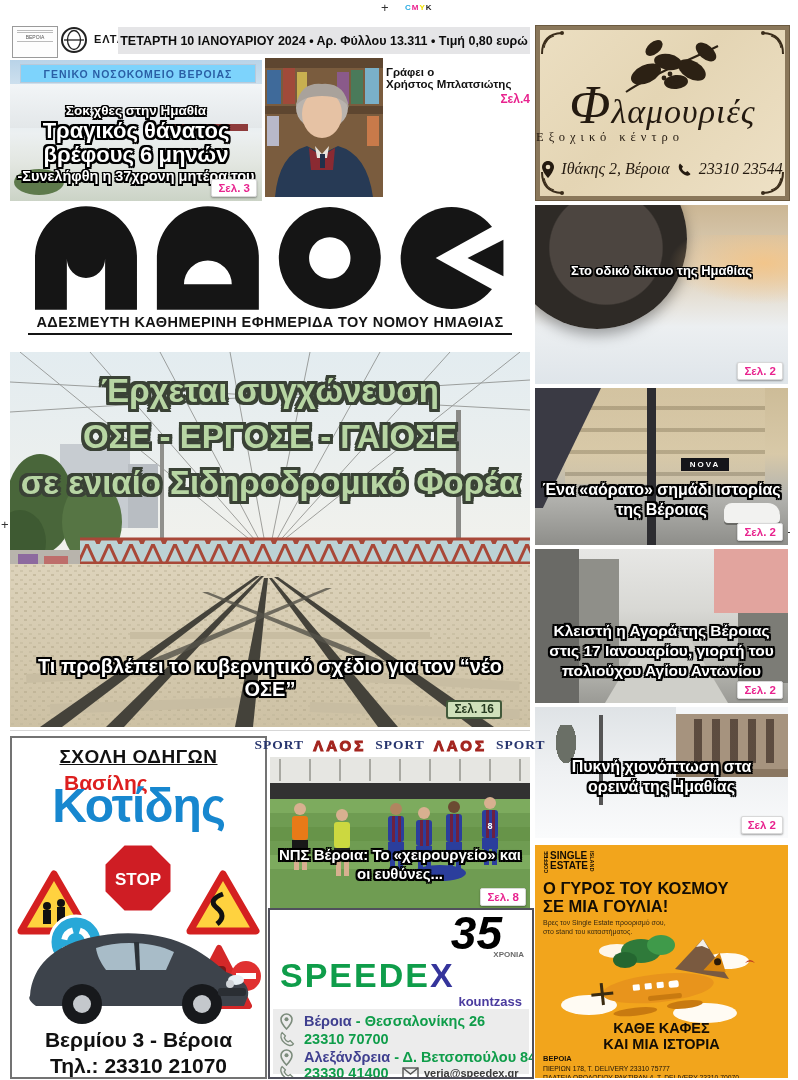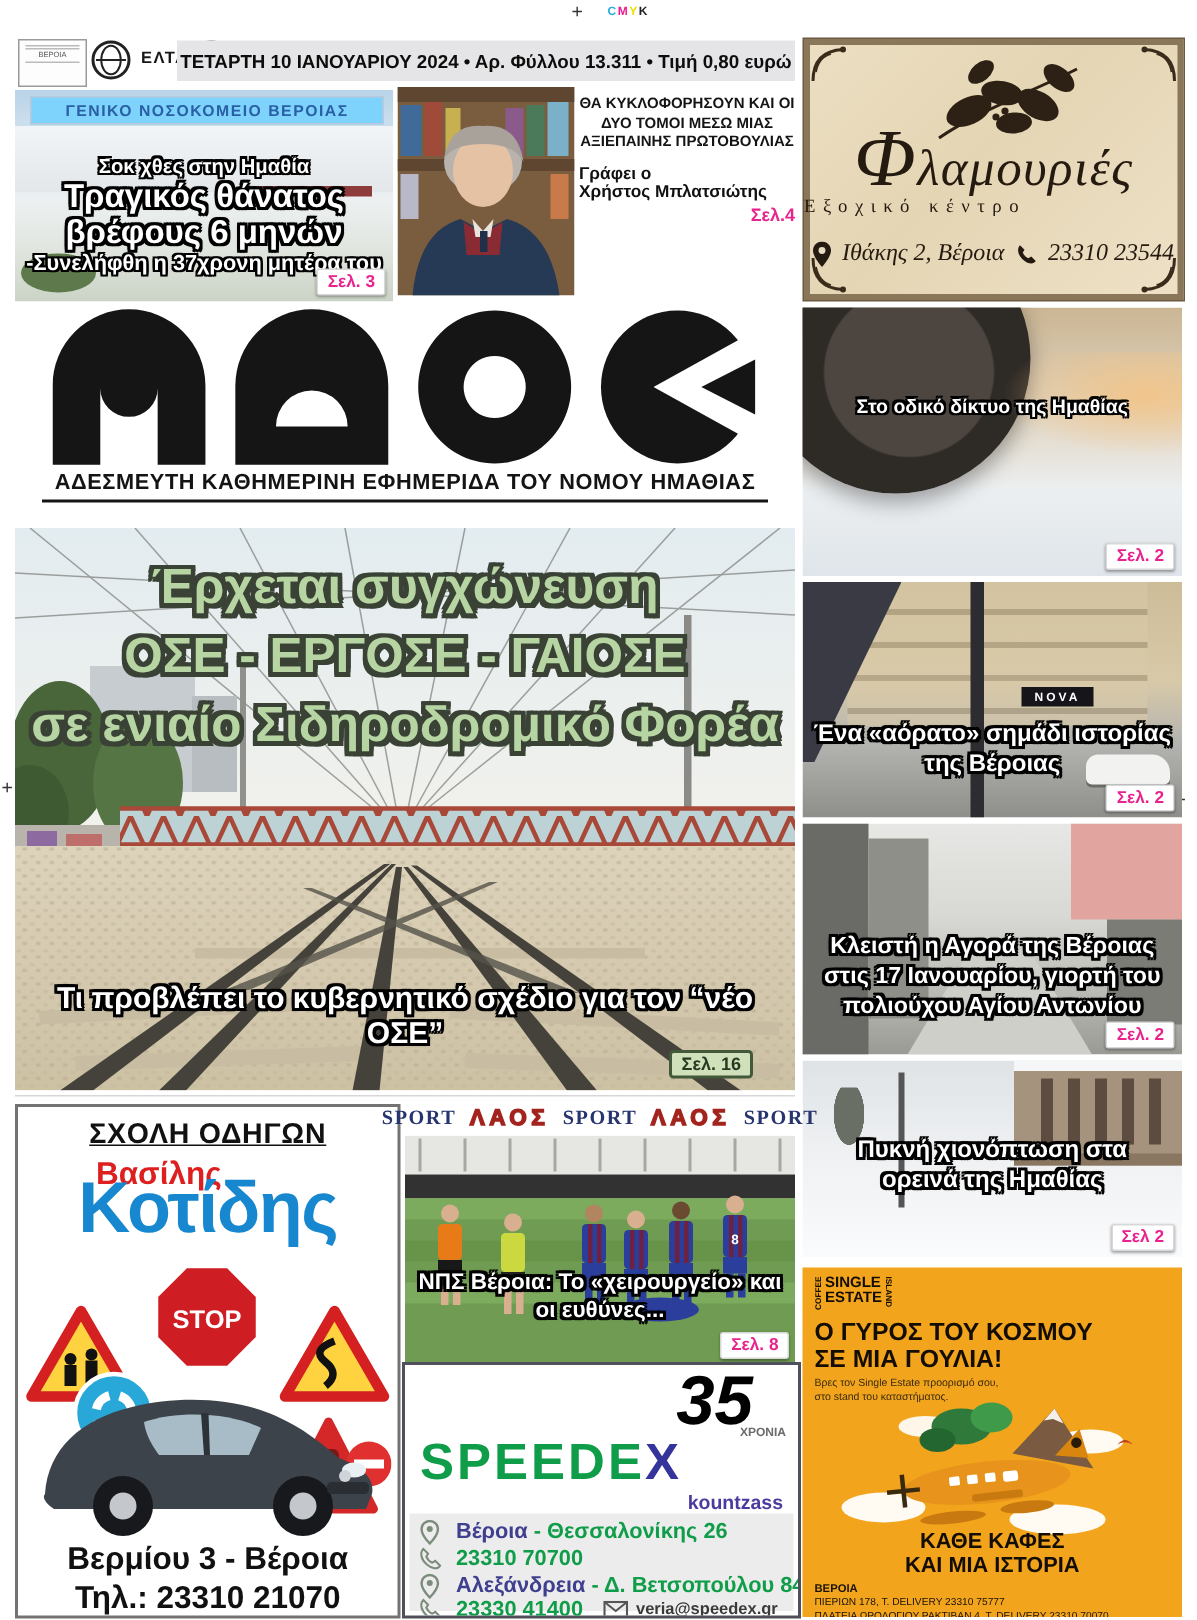--- a/index.html
+++ b/index.html
@@ -160,21 +160,20 @@
       <rect x="102" y="58" width="12" height="30" fill="#c87a4a"></rect>
     <ellipse cx="57" cy="50" rx="26" ry="22" fill="#b9b3ad"></ellipse>
     <ellipse cx="57" cy="56" rx="20" ry="24" fill="#e6c2a4"></ellipse>
     <path d="M31 48 Q35 24 57 26 Q80 24 84 50 Q78 38 57 38 Q37 38 31 48 Z" fill="#a9a29b"></path>
     <path d="M10 139 Q14 96 42 88 L57 96 L73 88 Q102 96 108 139 Z" fill="#273a55"></path>
     <path d="M44 90 L57 98 L70 90 L68 112 L46 112 Z" fill="#8a2a32"></path>
     <path d="M50 88 L57 96 L64 88 L62 100 L52 100 Z" fill="#e8e4de"></path>
     <rect x="55" y="96" width="5" height="14" fill="#20304a"></rect>
   </svg>
   <div class="abs" style="left:386px;top:58px;width:144px;">
-    <div class="ctr" style="margin-top:6px;font-size:10px;font-weight:bold;line-height:1.25;color:#141414;">ΘΑ ΚΥΚΛΟΦΟΡΗΣΟΥΝ ΚΑΙ ΟΙ ΔΥΟ ΤΟΜΟΙ ΜΕΣΩ ΜΙΑΣ ΑΞΙΕΠΑΙΝΗΣ ΠΡΩΤΟΒΟΥΛΙΑΣ</div>
     <div style="margin-top:8px;font-size:11.5px;font-weight:bold;">Γράφει ο</div>
     <div style="font-size:11.5px;font-weight:bold;">Χρήστος Μπλατσιώτης</div>
     <div style="text-align:right;color:#e8238e;font-weight:bold;font-size:12px;margin-top:2px;">Σελ.4</div>
   </div>
 
   <div class="ad-flam">
     <svg class="abs" style="left:4px;top:4px;" width="26" height="26" viewBox="0 0 26 26">
       <path d="M2 24 Q2 4 22 3" fill="none" stroke="#3a2c1a" stroke-width="2"></path>
         <circle cx="22" cy="3" r="2" fill="#3a2c1a"></circle>
         <path d="M4 18 Q6 8 14 6" fill="none" stroke="#3a2c1a" stroke-width="1.2"></path>

